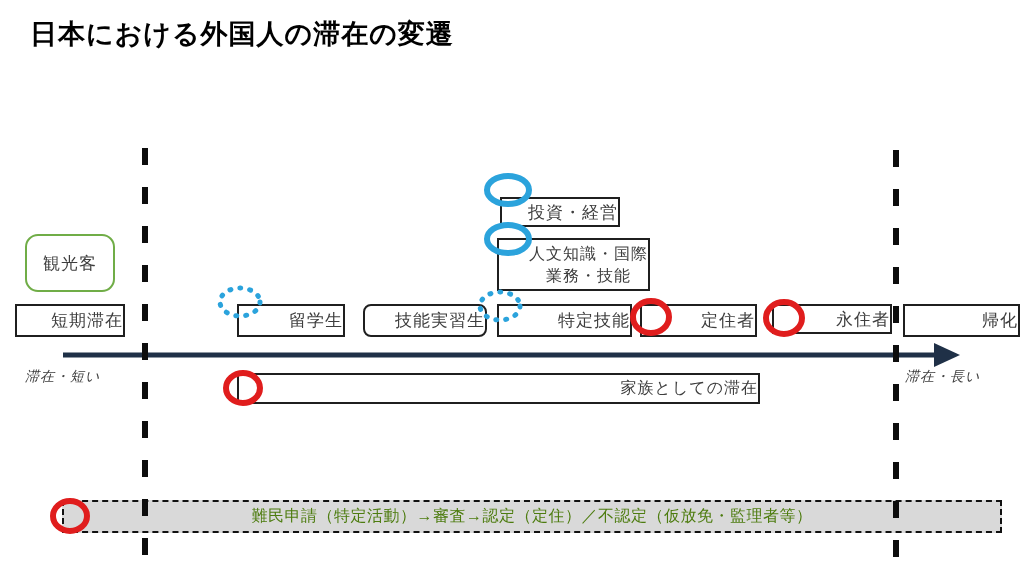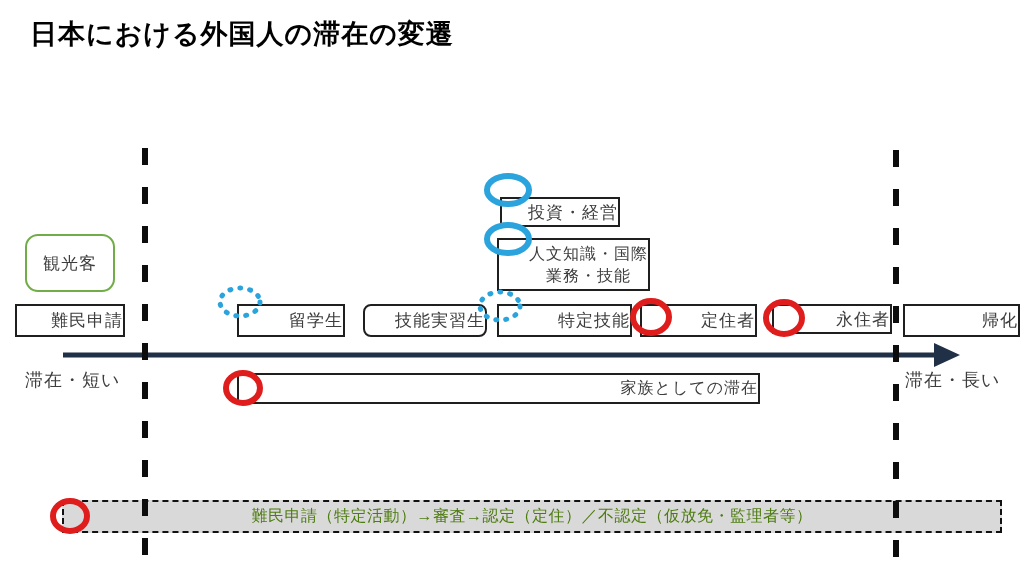--- a/index.html
+++ b/index.html
@@ -16,21 +16,21 @@
     display:flex;align-items:center;justify-content:flex-end;
     font-size:17px;color:#3d3d3d;letter-spacing:1px;white-space:nowrap;z-index:2;
   }
   .box.multiline{white-space:pre-line;text-align:center;line-height:1.35;font-size:16px;}
   .tourist{
     position:absolute;box-sizing:border-box;border:2.5px solid var(--green,#70ad47);
     border-radius:13px;background:#fff;display:flex;align-items:center;justify-content:center;
     font-size:17px;color:#3d3d3d;letter-spacing:1px;z-index:2;
   }
   .axis-label{
-    position:absolute;font-size:18px;color:#3d3d3d;letter-spacing:1px;white-space:nowrap;z-index:2;
+    position:absolute;font-size:14px;color:#3d3d3d;letter-spacing:1px;white-space:nowrap;z-index:2;font-style:italic;
   }
   .refugee{
     position:absolute;box-sizing:border-box;border:2.5px dashed #111;
     background:var(--gray_fill,#d9d9d9);display:flex;align-items:center;justify-content:center;
     font-size:16px;color:#4d7c0f;letter-spacing:0.5px;white-space:nowrap;z-index:2;
   }
   svg.overlay{position:absolute;left:0;top:0;z-index:5;pointer-events:none;}
 </style>
 </head>
 <body>
@@ -45,21 +45,21 @@
 
   <div class="box" style="left:500px;top:197px;width:120px;height:30px;">
     <span>投資・経営</span>
   </div>
   <div class="box multiline" style="left:497px;top:238px;width:153px;height:53px;">
     <span style="white-space:pre-line">人文知識・国際
 業務・技能</span>
   </div>
 
   <div class="box" style="left:15px;top:304px;width:110px;height:33px;">
-    <span>難民申請</span>
+    <span>短期滞在</span>
   </div>
   <div class="box" style="left:237px;top:304px;width:108px;height:33px;">
     <span>留学生</span>
   </div>
   <div class="box" style="left:363px;top:304px;width:124px;height:33px;border-radius:8px;">
     <span>技能実習生</span>
   </div>
   <div class="box" style="left:497px;top:304px;width:135px;height:33px;">
     <span>特定技能</span>
   </div>

